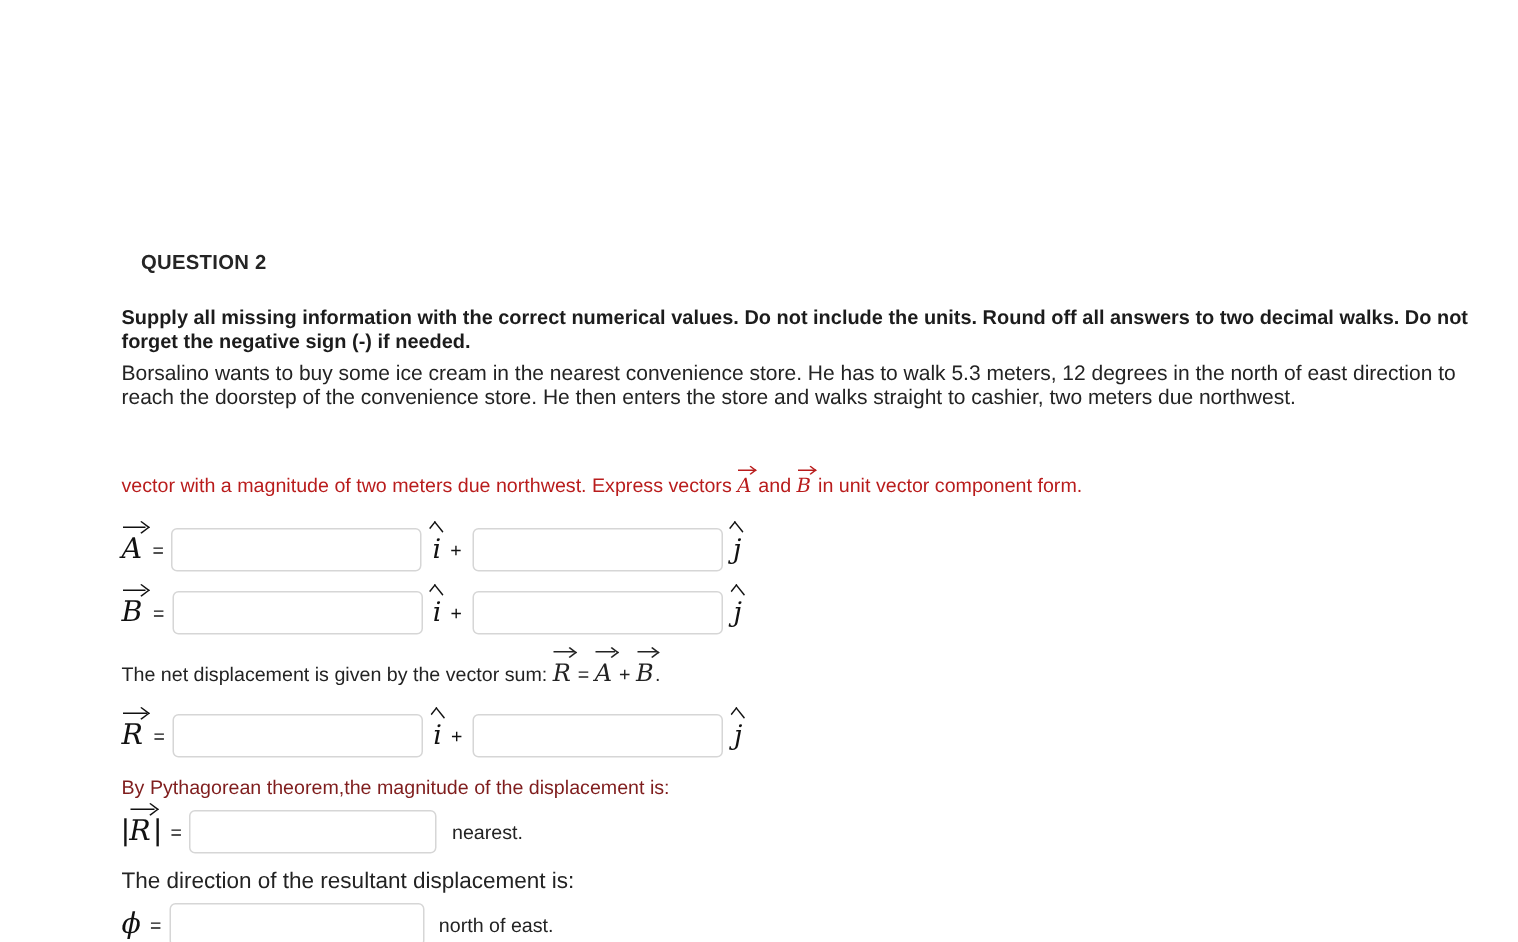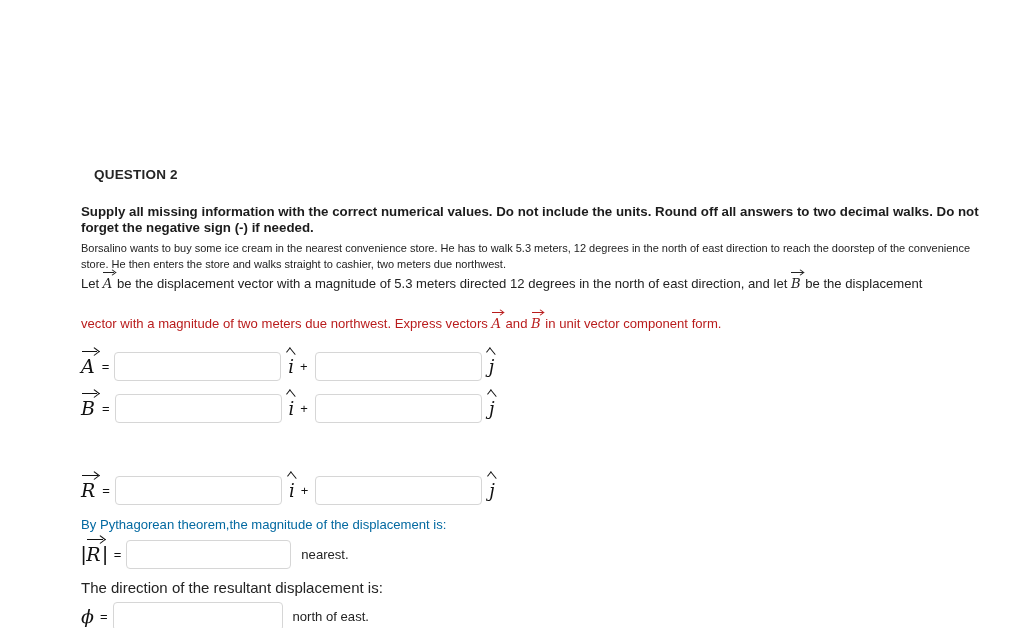--- a/index.html
+++ b/index.html
@@ -40,21 +40,21 @@
     font-size: 13.3px;
     font-weight: bold;
     line-height: 16px;
     color: #1c1c1c;
   }
   .para {
     position: absolute;
     left: 81px;
     top: 229px;
     width: 908px;
-    font-size: 11px;
+    font-size: 14px;
     line-height: 16px;
     color: #232323;
   }
   .para2 {
     position: absolute;
     left: 81px;
     top: 265px;
     width: 906px;
     font-size: 13.1px;
     line-height: 16px;
@@ -74,21 +74,21 @@
     left: 81px;
     top: 428px;
     font-size: 13.1px;
     color: #232323;
   }
   .pythline {
     position: absolute;
     left: 81px;
     top: 506px;
     font-size: 13.1px;
-    color: #0369a1;
+    color: #7f1d1d;
   }
   .dirline {
     position: absolute;
     left: 81px;
     top: 568px;
     font-size: 15px;
     color: #232323;
   }
 
   
@@ -205,27 +205,20 @@
 <body>
 
 <div class="page">
 
   <div class="q-header">QUESTION 2</div>
 
   <div class="instr">Supply all missing information with the correct numerical values. Do not include the units. Round off all answers to two decimal walks. Do not forget the negative sign (-) if needed.</div>
 
   <div class="para">Borsalino wants to buy some ice cream in the nearest convenience store. He has to walk 5.3 meters, 12 degrees in the north of east direction to reach the doorstep of the convenience store. He then enters the store and walks straight to cashier, two meters due northwest.</div>
 
-  <div class="para2">
-    <span>Let</span>
-    <span class="vec">A</span>
-    <span>be the displacement vector with a magnitude of 5.3 meters directed 12 degrees in the north of east direction, and let</span>
-    <span class="vec">B</span>
-    <span>be the displacement</span>
-  </div>
 
   <div class="para3">
     <span>vector with a magnitude of two meters due northwest. Express vectors</span>
     <span class="vec">A</span>
     <span>and</span>
     <span class="vec">B</span>
     <span>in unit vector component form.</span>
   </div>
 
   <div class="row" style="top:340px;">
@@ -241,20 +234,28 @@
   <div class="row" style="top:382px;">
     <span class="lbl vec">B</span>
     <span class="eq">=</span>
     <input class="ans wide" type="text" placeholder="" style="">
     <span class="hat unitgap">i</span>
     <span class="plus">+</span>
     <input class="ans wide" type="text" placeholder="" style="">
     <span class="hat unitgap">j</span>
   </div>
 
+  <div class="sumline nowrap">
+    <span>The net displacement is given by the vector sum:</span>
+    <span class="vec" style="font-size:16px;">R</span>
+    <span>=</span>
+    <span class="vec" style="font-size:16px;">A</span>
+    <span>+</span>
+    <span class="vec" style="font-size:16px;">B</span><span>.</span>
+  </div>
 
   <div class="row" style="top:464px;">
     <span class="lbl vec">R</span>
     <span class="eq">=</span>
     <input class="ans wide" type="text" placeholder="" style="">
     <span class="hat unitgap">i</span>
     <span class="plus">+</span>
     <input class="ans wide" type="text" placeholder="" style="">
     <span class="hat unitgap">j</span>
   </div>

